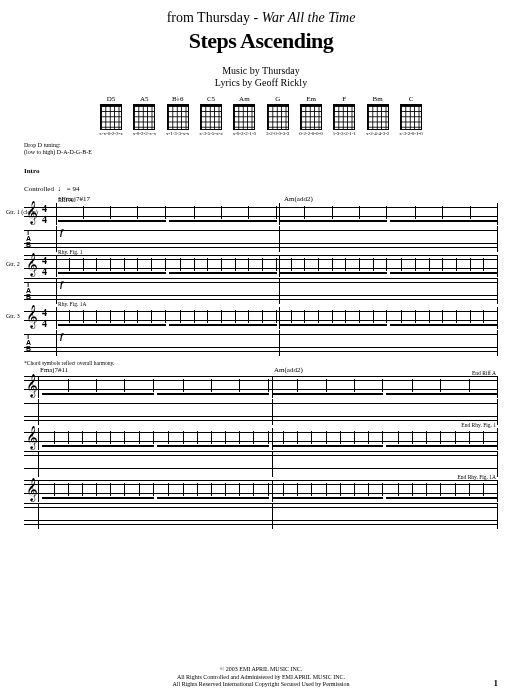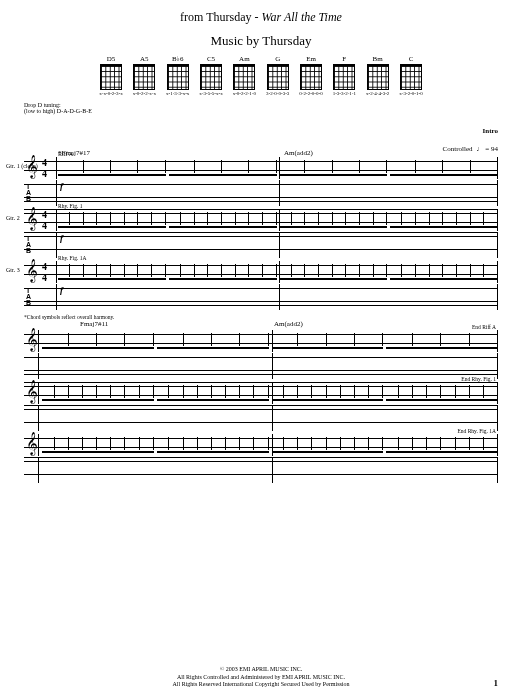--- a/index.html
+++ b/index.html
@@ -6,23 +6,23 @@
   body {
     width: 522px;
     height: 696px;
     background: #fff;
     font-family: Georgia, 'Times New Roman', serif;
     padding: 10px 24px 8px 24px;
     color: #000;
     position: relative;
   }
   .header { text-align: center; margin-bottom: 6px; }
-  .from-line { font-size: 12px; margin-bottom: 8px; }
+  .from-line { font-size: 14px; margin-bottom: 2px; }
   .title { font-size: 22px; font-weight: bold; letter-spacing: -0.5px; }
-  .credits { font-size: 13px; line-height: 1.2; margin-top: 0; }
+  .credits { font-size: 10px; line-height: 1.2; margin-top: 11px; }
   .chord-row { display: flex; justify-content: center; gap: 10px; margin: 2px 0 6px 0; }
   .chord-box { text-align: center; }
   .chord-name { font-size: 7px; margin-bottom: 1px; }
   .chord-diagram {
     width: 22px; height: 26px;
     background-image:
       linear-gradient(#000 0.5px, transparent 0.5px),
       linear-gradient(90deg, #000 0.5px, transparent 0.5px);
     background-size: 4.4px 5.2px;
     border: 0.5px solid #000;
@@ -90,22 +90,24 @@
   .pagenum { position: absolute; right: 24px; bottom: 8px; font-size: 9px; font-weight: bold; }
   .end-label { position: absolute; right: 2px; font-size: 5.5px; }
 </style>
 </head>
 <body>
 
 <div class="header">
   <div class="from-line">
     <span>from Thursday - </span><i>War All the Time</i>
   </div>
+  <div class="title">Steps Ascending</div>
   <div class="credits">
     <div>Music by Thursday</div>
+    <div>Lyrics by Geoff Rickly</div>
   </div>
 </div>
 
 <div class="chord-row" id="chord-row">
     <div class="chord-box">
       <div class="chord-name">D5</div>
       <div class="chord-diagram"></div>
       <div class="chord-sub">x-x-0-2-3-x</div>
     </div>
     <div class="chord-box">
@@ -153,21 +155,21 @@
       <div class="chord-diagram"></div>
       <div class="chord-sub">x-3-2-0-1-0</div>
     </div>
   </div>
 
 <div class="tuning-note">
   <div>Drop D tuning:</div>
   <div>(low to high) D-A-D-G-B-E</div>
 </div>
 
-<div style="margin-bottom:2px;text-align:right;">
+<div style="margin-bottom:8px;">
   <span class="section-label">Intro</span><br>
   <span class="tempo">Controlled</span>
   <span class="tempo">♩ = 94</span>
 </div>
 
 <div class="system">
   <span class="chord-mark" style="left:34px; top:-8px;">*Fmaj7#17</span>
   <span class="chord-mark" style="left:260px; top:-8px;">Am(add2)</span>
 
   <div class="staff-group">
@@ -334,21 +336,21 @@
       <div class="barline" style="left:32px;"></div>
         <div class="barline" style="left:255px;"></div>
         <div class="barline" style="right:0;"></div>
     </div>
   </div>
 </div>
 
 <div class="footnote">*Chord symbols reflect overall harmony.</div>
 
 <div class="system" style="margin-top:10px;">
-  <span class="chord-mark" style="left:16px; top:-10px;margin-left:40px;">Fmaj7#11</span>
+  <span class="chord-mark" style="left:16px; top:-10px;">Fmaj7#11</span>
   <span class="chord-mark" style="left:250px; top:-10px;">Am(add2)</span>
 
   <div class="staff-group">
     <span class="end-label" style="top:-6px;">End Riff A</span>
     <div class="staff">
       <span class="clef">𝄞</span>
       <div class="barline" style="left:14px;"></div>
         <div class="barline" style="left:248px;"></div>
         <div class="barline" style="right:0;"></div>
       <div class="beams" style="left:18px;">

